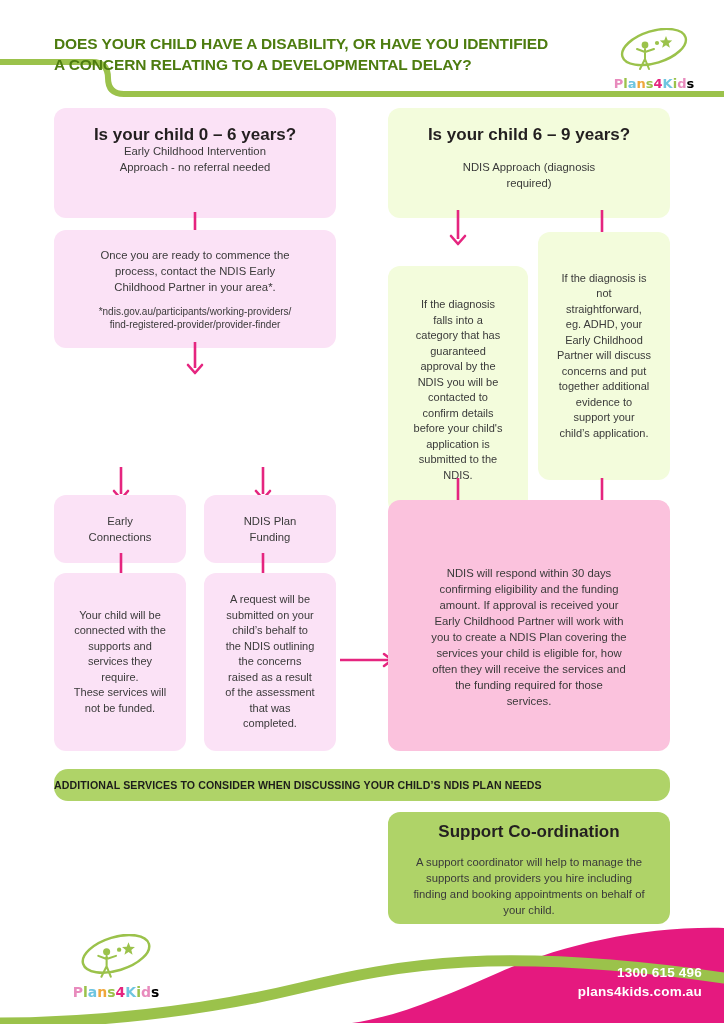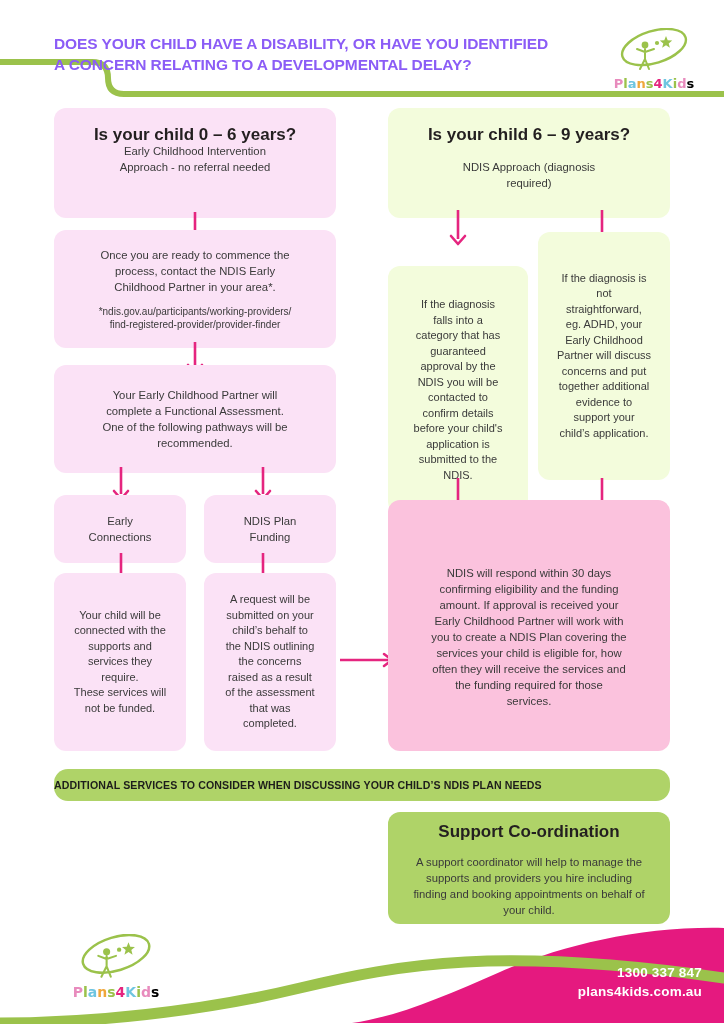--- a/index.html
+++ b/index.html
@@ -8,21 +8,21 @@
     background: #ffffff;
     font-family: "Liberation Sans", sans-serif;
     overflow: hidden;
   }
   .page { position: relative; width: 724px; height: 1024px; background:#fff; }
 
   
   .header { position:absolute; left:0; top:0; width:724px; height:100px; }
   .header-title {
     position:absolute; left:54px; top:33px; width:540px;
-    color:#8b5cf6; font-weight:bold; font-size:15.5px; line-height:21px;
+    color:#4d7c0f; font-weight:bold; font-size:15.5px; line-height:21px;
     letter-spacing:-0.1px;
   }
   .header-rule { position:absolute; left:0; top:56px; width:724px; height:46px; }
 
   
   .logo { position:absolute; }
   .logo-word {
     text-align:center; font-size:13px; font-weight:bold;
     font-family:"DejaVu Sans", sans-serif; letter-spacing:0px; white-space:nowrap;
   }
@@ -123,26 +123,20 @@
 Childhood Partner in your area*.</div>
     <div class="box-body small" style="white-space:pre-line; margin-top:10px;">*ndis.gov.au/participants/working-providers/
 find-registered-provider/provider-finder</div>
   </div>
 
   <svg class="arrow" style="left:178px; top:342px;" width="34" height="36" viewBox="0 0 34 36">
     <path d="M17 0 V26" stroke="#E5257F" stroke-width="2.6" fill="none"></path>
     <path d="M10 23 L17 31 L24 23" stroke="#E5257F" stroke-width="2.6" fill="none" stroke-linecap="round" stroke-linejoin="round"></path>
   </svg>
 
-  <div class="box pink-light" style="left:54px; top:365px; width:282px; height:108px; justify-content:center;">
-    <div class="box-body" style="white-space:pre-line;">Your Early Childhood Partner will
-complete a Functional Assessment.
-One of the following pathways will be
-recommended.</div>
-  </div>
 
   <svg class="arrow" style="left:104px; top:467px;" width="34" height="38" viewBox="0 0 34 38">
     <path d="M17 0 V27" stroke="#E5257F" stroke-width="2.6" fill="none"></path>
     <path d="M10 24 L17 32 L24 24" stroke="#E5257F" stroke-width="2.6" fill="none" stroke-linecap="round" stroke-linejoin="round"></path>
   </svg>
   <svg class="arrow" style="left:246px; top:467px;" width="34" height="38" viewBox="0 0 34 38">
     <path d="M17 0 V27" stroke="#E5257F" stroke-width="2.6" fill="none"></path>
     <path d="M10 24 L17 32 L24 24" stroke="#E5257F" stroke-width="2.6" fill="none" stroke-linecap="round" stroke-linejoin="round"></path>
   </svg>
 
@@ -280,17 +274,17 @@
         <path d="M52 8 l1.7 4.2 4.5 .3 -3.5 2.9 1.2 4.4 -3.9-2.5 -3.9 2.5 1.2-4.4 -3.5-2.9 4.5-.3z" fill="#9BC24B"></path>
         <circle cx="43" cy="15" r="2.1" fill="#9BC24B"></circle>
       </svg>
       <div class="logo-word" style="font-size:14px;">
         <span>P</span><span>l</span><span>a</span><span>n</span><span>s</span><span>4</span><span>K</span><span>i</span><span>d</span><span>s</span>
       </div>
     </div>
   </div>
 
   <div class="footer-contact">
-    <div>1300 337 847</div>
+    <div>1300 615 496</div>
     <div>plans4kids.com.au</div>
   </div>
 
 </div>
 
 </body></html>

